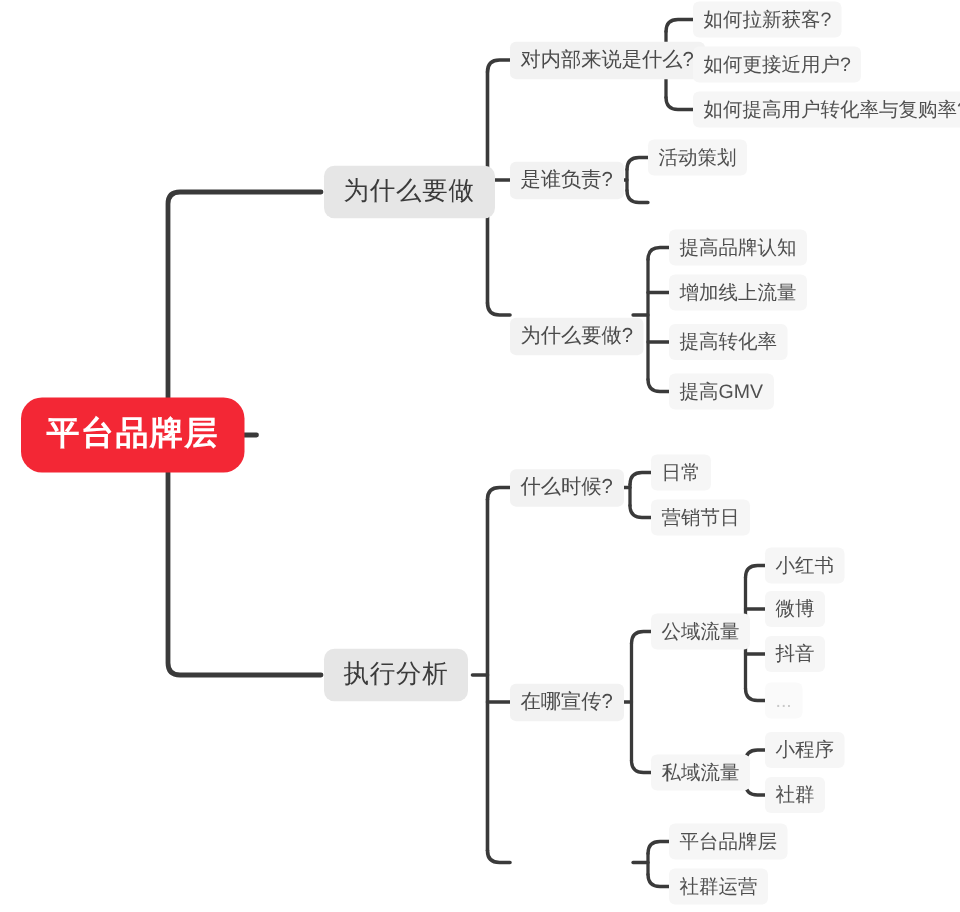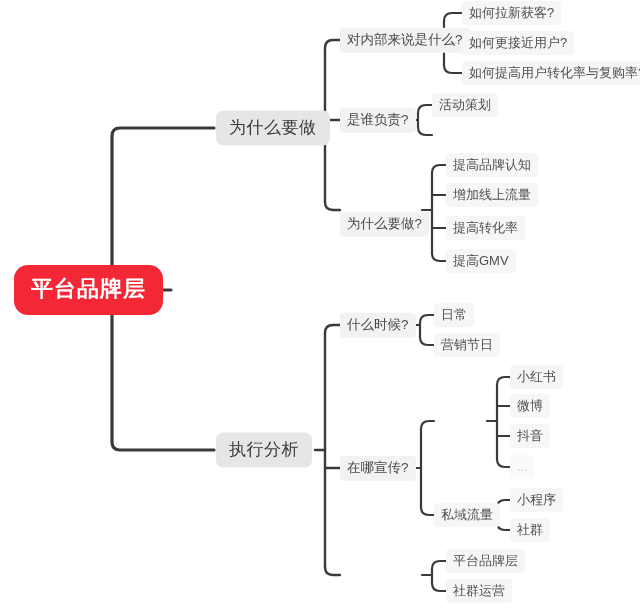--- a/index.html
+++ b/index.html
@@ -177,20 +177,21 @@
 
   <div class="node lvl3" style="left:340px; top:325px;">什么时候?</div>
 
   <div class="node lvl3" style="left:340px; top:468px;">在哪宣传?</div>
 
 
   <div class="node leaf" style="left:434px; top:315px;">日常</div>
 
   <div class="node leaf" style="left:434px; top:345px;">营销节日</div>
 
+  <div class="node leaf" style="left:434px; top:421px;">公域流量</div>
 
   <div class="node leaf" style="left:434px; top:515px;">私域流量</div>
 
   <div class="node leaf" style="left:510px; top:377px;">小红书</div>
 
   <div class="node leaf" style="left:510px; top:406px;">微博</div>
 
   <div class="node leaf" style="left:510px; top:436px;">抖音</div>
 
   <div class="node leaf faint" style="left:510px; top:467px;">...</div>

